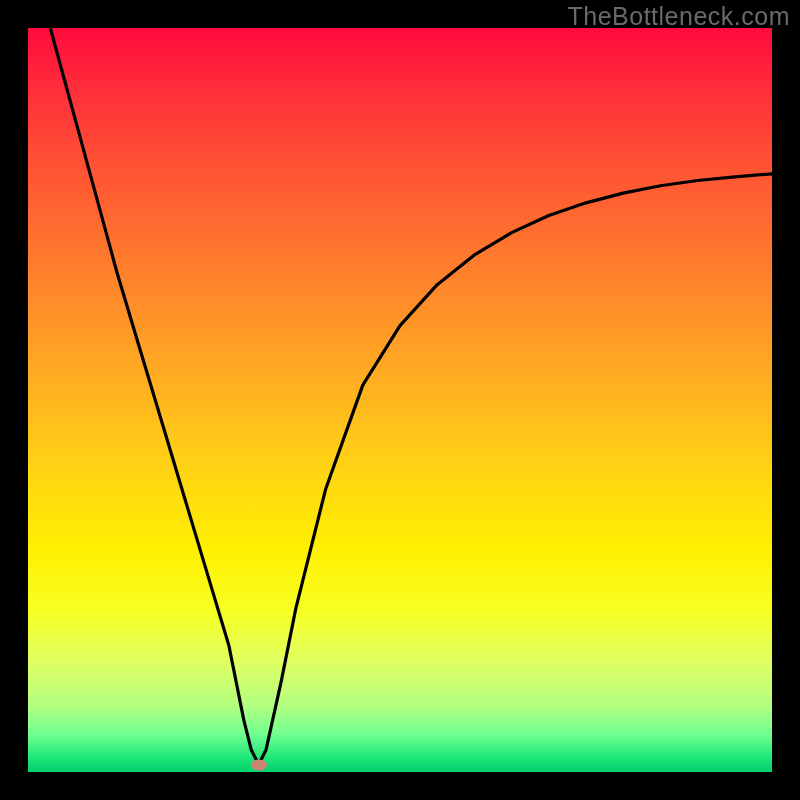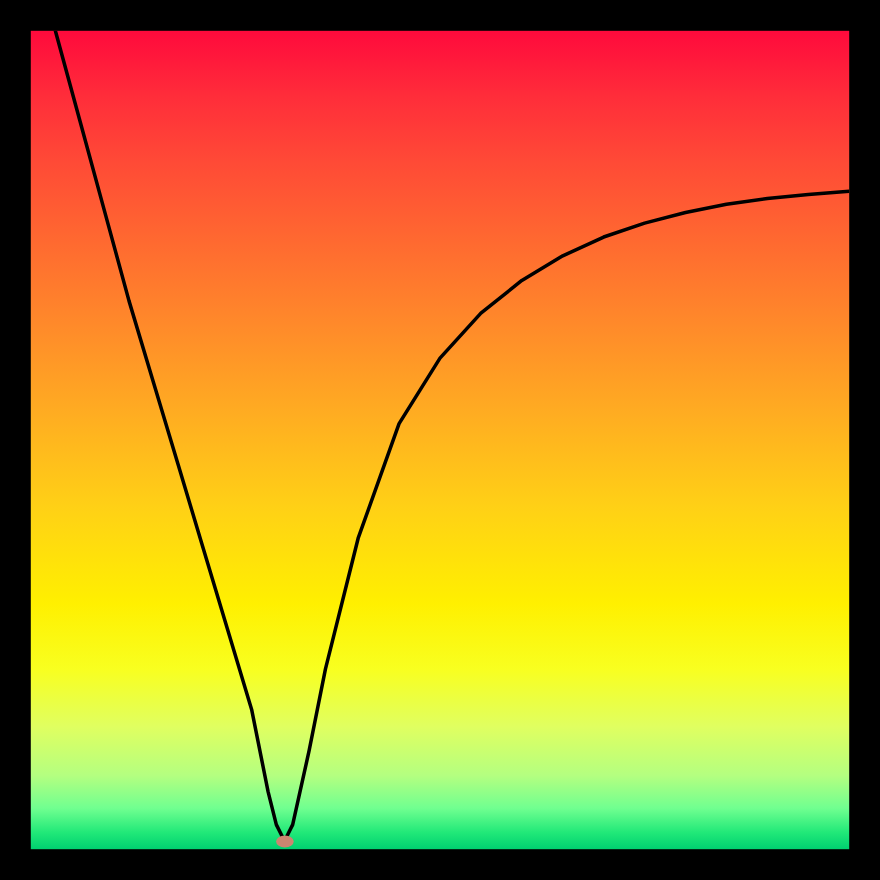--- a/index.html
+++ b/index.html
@@ -65,20 +65,21 @@
     height: 11px;
     border-radius: 50%;
     background: #cc8570;
     transform: translate(-50%, -50%);
   }
 </style>
 </head>
 <body>
 
 <div class="frame">
+  <div class="watermark">TheBottleneck.com</div>
   <div class="plot">
     <div class="gradient"></div>
     <svg class="curve" viewBox="0 0 744 744" preserveAspectRatio="none">
       <path d="M22.32 0.00 L44.64 81.84 L66.96 163.68 L89.28 245.52 L111.60 319.92 L133.92 394.32 L156.24 468.72 L178.56 543.12 L200.88 617.52 L215.76 691.92 L223.20 721.68 L230.64 736.56 L238.08 721.68 L252.96 654.72 L267.84 580.32 L297.60 461.28 L334.80 357.12 L372.00 297.60 L409.20 256.68 L446.40 226.92 L483.60 204.60 L520.80 187.49 L558.00 174.84 L595.20 165.17 L632.40 157.73 L669.60 152.52 L706.80 148.80 L744.00 145.82"></path>
     </svg>
     <div class="marker" style="left: 230.64px; top: 736.56px; background: rgb(204, 133, 112);"></div>
   </div>
 </div>
 
 </body></html>

